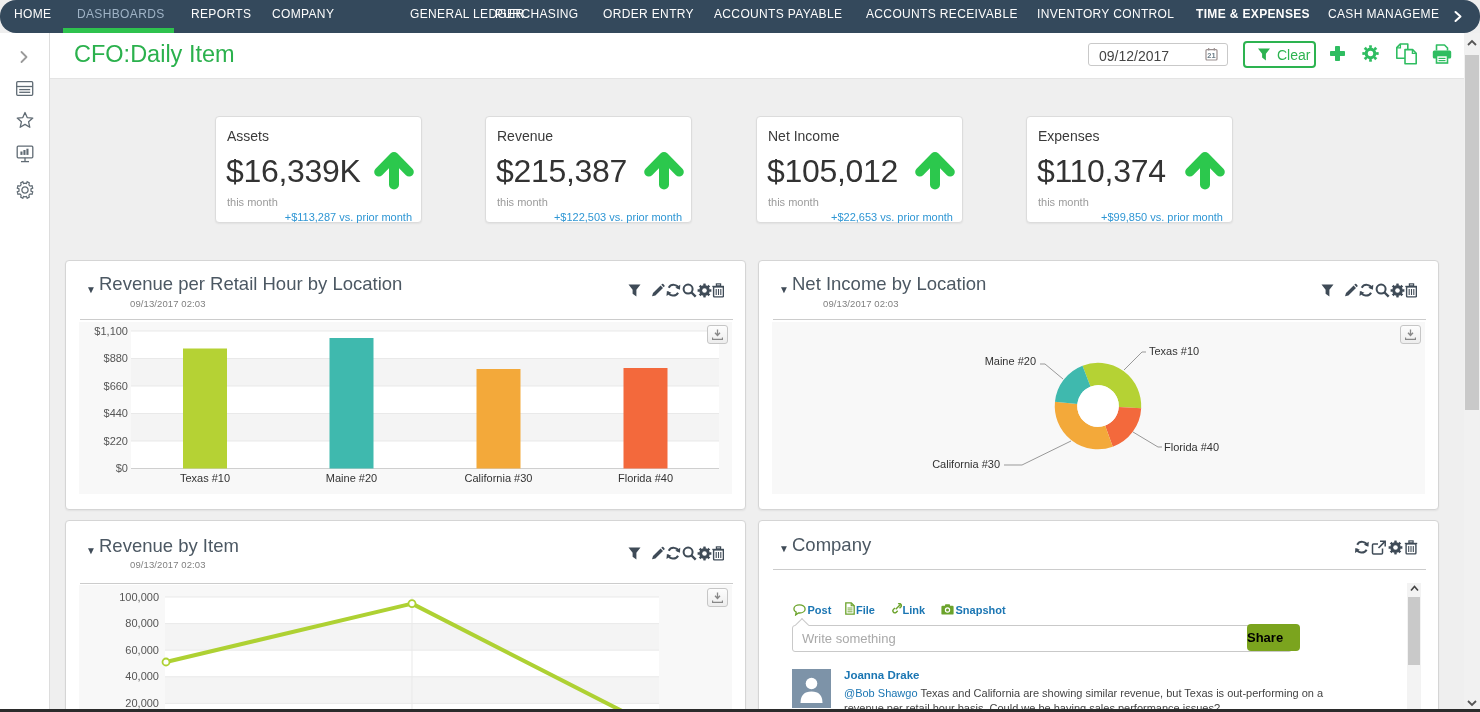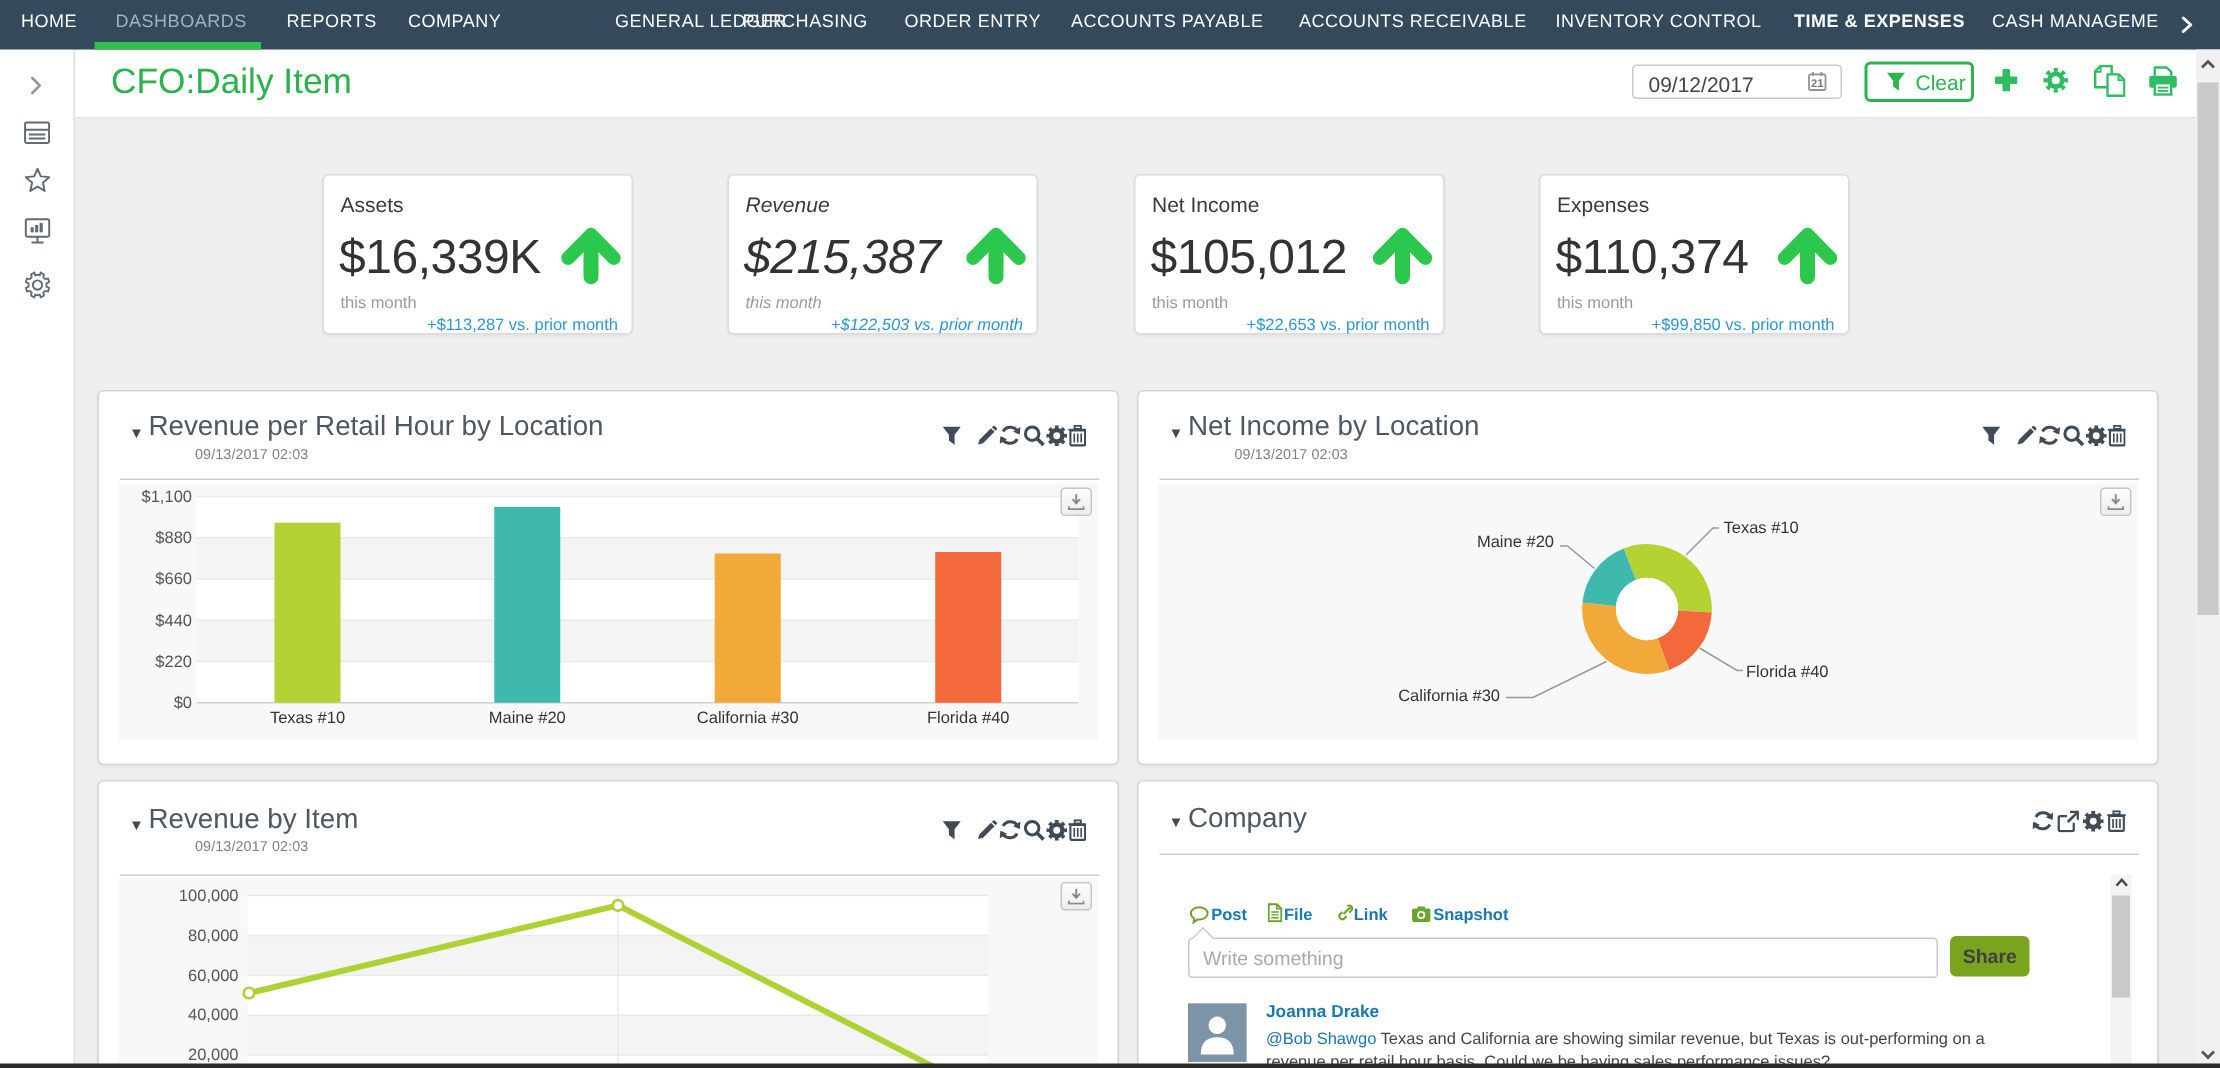--- a/index.html
+++ b/index.html
@@ -1,21 +1,21 @@
 <!DOCTYPE html>
 <html><head>
 <meta charset="utf-8">
 <style>
 * { margin:0; padding:0; box-sizing:border-box; }
 html,body { width:1480px; height:712px; overflow:hidden; background:#efefef;
   font-family:"Liberation Sans", sans-serif; position:relative; }
 .abs { position:absolute; }
 
 
-#nav { position:absolute; left:0; top:0; width:1480px; height:33px; background:#34495c; z-index:30; }
+#nav { position:absolute; left:0; top:0; width:1480px; height:33px; background:#34495c; z-index:30;border-radius:16px; }
 #nav span { position:absolute; top:7px; font-size:12px; color:#fdfdfd; letter-spacing:0.35px; white-space:nowrap; }
 #nav span.dim { color:#9fb3c6; }
 #navline { position:absolute; left:63px; top:28px; width:111px; height:5px; background:#2ec24e; }
 
 
 #titlebar { position:absolute; left:50px; top:33px; width:1414px; height:46px; background:#fff; border-bottom:1px solid #e4e4e4; }
 #pagetitle { position:absolute; left:74px; top:41px; font-size:23.5px; color:#2bb14d; }
 #datebox { position:absolute; left:1088px; top:43px; width:140px; height:23px; background:#fff; border:1px solid #c9c9c9; border-radius:3px; }
 #datebox .dt { position:absolute; left:10px; top:3.5px; font-size:14px; color:#444; }
 #clearbtn { position:absolute; left:1243px; top:41px; width:73px; height:27px; background:#fff; border:2px solid #2db350; border-radius:4px; }
@@ -39,21 +39,21 @@
 
 .panel { position:absolute; width:681px; background:#fff; border:1px solid #d5d5d5; border-radius:4px; box-shadow:0 1px 2px rgba(0,0,0,0.06); }
 .panel .tri { position:absolute; left:20px; font-size:10px; color:#3f4b57; }
 .panel .pt { position:absolute; left:33px; font-size:18.5px; color:#4c5863; }
 .panel .pd { position:absolute; left:44px; font-size:9.5px; color:#808080; letter-spacing:0.1px;margin-left:20px; }
 .panel .hline { position:absolute; left:14px; width:653px; height:1px; background:#cccccc; }
 .dlbtn { position:absolute; width:21px; height:19px; background:linear-gradient(#fdfdfd,#ededed); border:1px solid #c6c6c6; border-radius:3px; }
 .tabt { font-weight:bold; font-size:11px; color:#1b76b3; }
 #writebox { position:absolute; left:792px; top:625px; width:500px; height:27px; border:1px solid #c9c9c9; border-radius:3px; background:#fff; }
 #writebox span { position:absolute; left:9px; top:5px; font-size:13px; color:#a9a9a9; }
-#sharebtn { position:absolute; left:1300px; top:624px; width:53px; height:27px; background:#7ba41e; border-radius:4px; color:#404040; font-weight:bold; font-size:13px; text-align:center; line-height:27px; }
+#sharebtn { position:absolute; left:1247px; top:624px; width:53px; height:27px; background:#7ba41e; border-radius:4px; color:#000000; font-weight:bold; font-size:13px; text-align:left; line-height:27px; }
 #avatar { position:absolute; left:792px; top:669px; width:39px; height:39px; background:#7d93a8; }
 #jname { position:absolute; left:844px; top:669px; font-size:11.5px; font-weight:bold; color:#1b76b3; }
 #jmsg { position:absolute; left:844px; top:686px; width:520px; font-size:11px; color:#444; line-height:15px; }
 #jmsg a { color:#1b76b3; text-decoration:none; }
 #csb { position:absolute; left:1407px; top:583px; width:14px; height:129px; background:#f3f3f3; }
 #csb .thumb { position:absolute; left:1px; top:14px; width:12px; height:68px; background:#c9c9c9; }
 </style>
 </head>
 <body>
 
@@ -96,21 +96,21 @@
     <div class="v">$16,339K</div>
   <svg class="arrow" width="40" height="40" viewBox="0 0 40 40">
       <g stroke="#2cc84d" fill="none" stroke-linecap="round" stroke-linejoin="round">
         <path d="M4.8 22 L20 6.5 L35.2 22" stroke-width="9.2"></path>
         <path d="M20 12.5 L20 34.5" stroke-width="10"></path>
       </g>
     </svg>
   <div class="m">this month</div>
     <div class="b">+$113,287 vs. prior month</div>
 </div>
-<div class="kpi" style="left:485px;font-style:italic;">
+<div class="kpi" style="left:485px;">
   <div class="t">Revenue</div>
     <div class="v">$215,387</div>
   <svg class="arrow" width="40" height="40" viewBox="0 0 40 40">
       <g stroke="#2cc84d" fill="none" stroke-linecap="round" stroke-linejoin="round">
         <path d="M4.8 22 L20 6.5 L35.2 22" stroke-width="9.2"></path>
         <path d="M20 12.5 L20 34.5" stroke-width="10"></path>
       </g>
     </svg>
   <div class="m">this month</div>
     <div class="b">+$122,503 vs. prior month</div>

